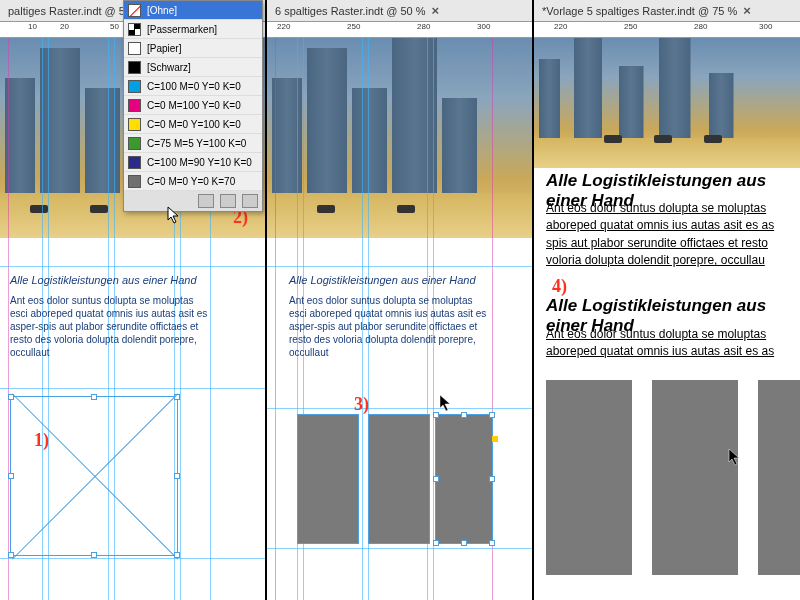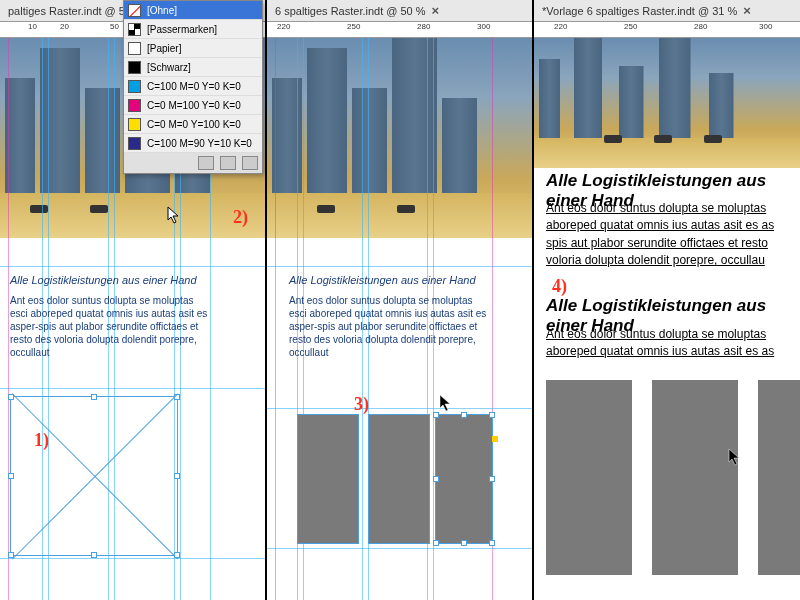--- a/index.html
+++ b/index.html
@@ -150,22 +150,30 @@
         </div>
         <div class="sw-row">
           <div class="sw-chip " style="background: rgb(229, 0, 126);"></div>
           <span>C=0 M=100 Y=0 K=0</span>
         </div>
         <div class="sw-row">
           <div class="sw-chip " style="background: rgb(255, 222, 0);"></div>
           <span>C=0 M=0 Y=100 K=0</span>
         </div>
         <div class="sw-row">
+          <div class="sw-chip " style="background: rgb(58, 154, 46);"></div>
+          <span>C=75 M=5 Y=100 K=0</span>
+        </div>
+        <div class="sw-row">
           <div class="sw-chip " style="background: rgb(42, 42, 138);"></div>
           <span>C=100 M=90 Y=10 K=0</span>
+        </div>
+        <div class="sw-row">
+          <div class="sw-chip " style="background: rgb(112, 112, 112);"></div>
+          <span>C=0 M=0 Y=0 K=70</span>
         </div>
         <div class="sw-btns">
           <div class="sw-btn"></div>
           <div class="sw-btn"></div>
           <div class="sw-btn"></div>
         </div>
       </div>
     <div class="step" style="left:233px; top:207px; position:absolute">2)</div>
     <div class="cursor" style="left:167px; top:206px">
       <svg viewBox="0 0 14 18">
@@ -233,21 +241,21 @@
         <svg viewBox="0 0 14 18">
             <path d="M1 1 L1 14 L4 11 L7 17 L9 16 L6 10 L11 10 Z" fill="#000" stroke="#fff" stroke-width="0.5"></path>
           </svg>
       </div>
     </div>
   </div>
 
   <div class="panel p3">
     <div class="tab-bar">
       <div class="tab">
-        <span>*Vorlage 6 spaltiges Raster.indt @ 31 %</span>
+        <span>*Vorlage 5 spaltiges Raster.indt @ 75 %</span>
         <span class="tab-close">×</span>
       </div>
     </div>
     <div class="ruler-h">
       <span class="ruler-lbl" style="left:20px">220</span>
       <span class="ruler-lbl" style="left:90px">250</span>
       <span class="ruler-lbl" style="left:160px">280</span>
       <span class="ruler-lbl" style="left:225px">300</span>
     </div>
     <div class="canvas">

